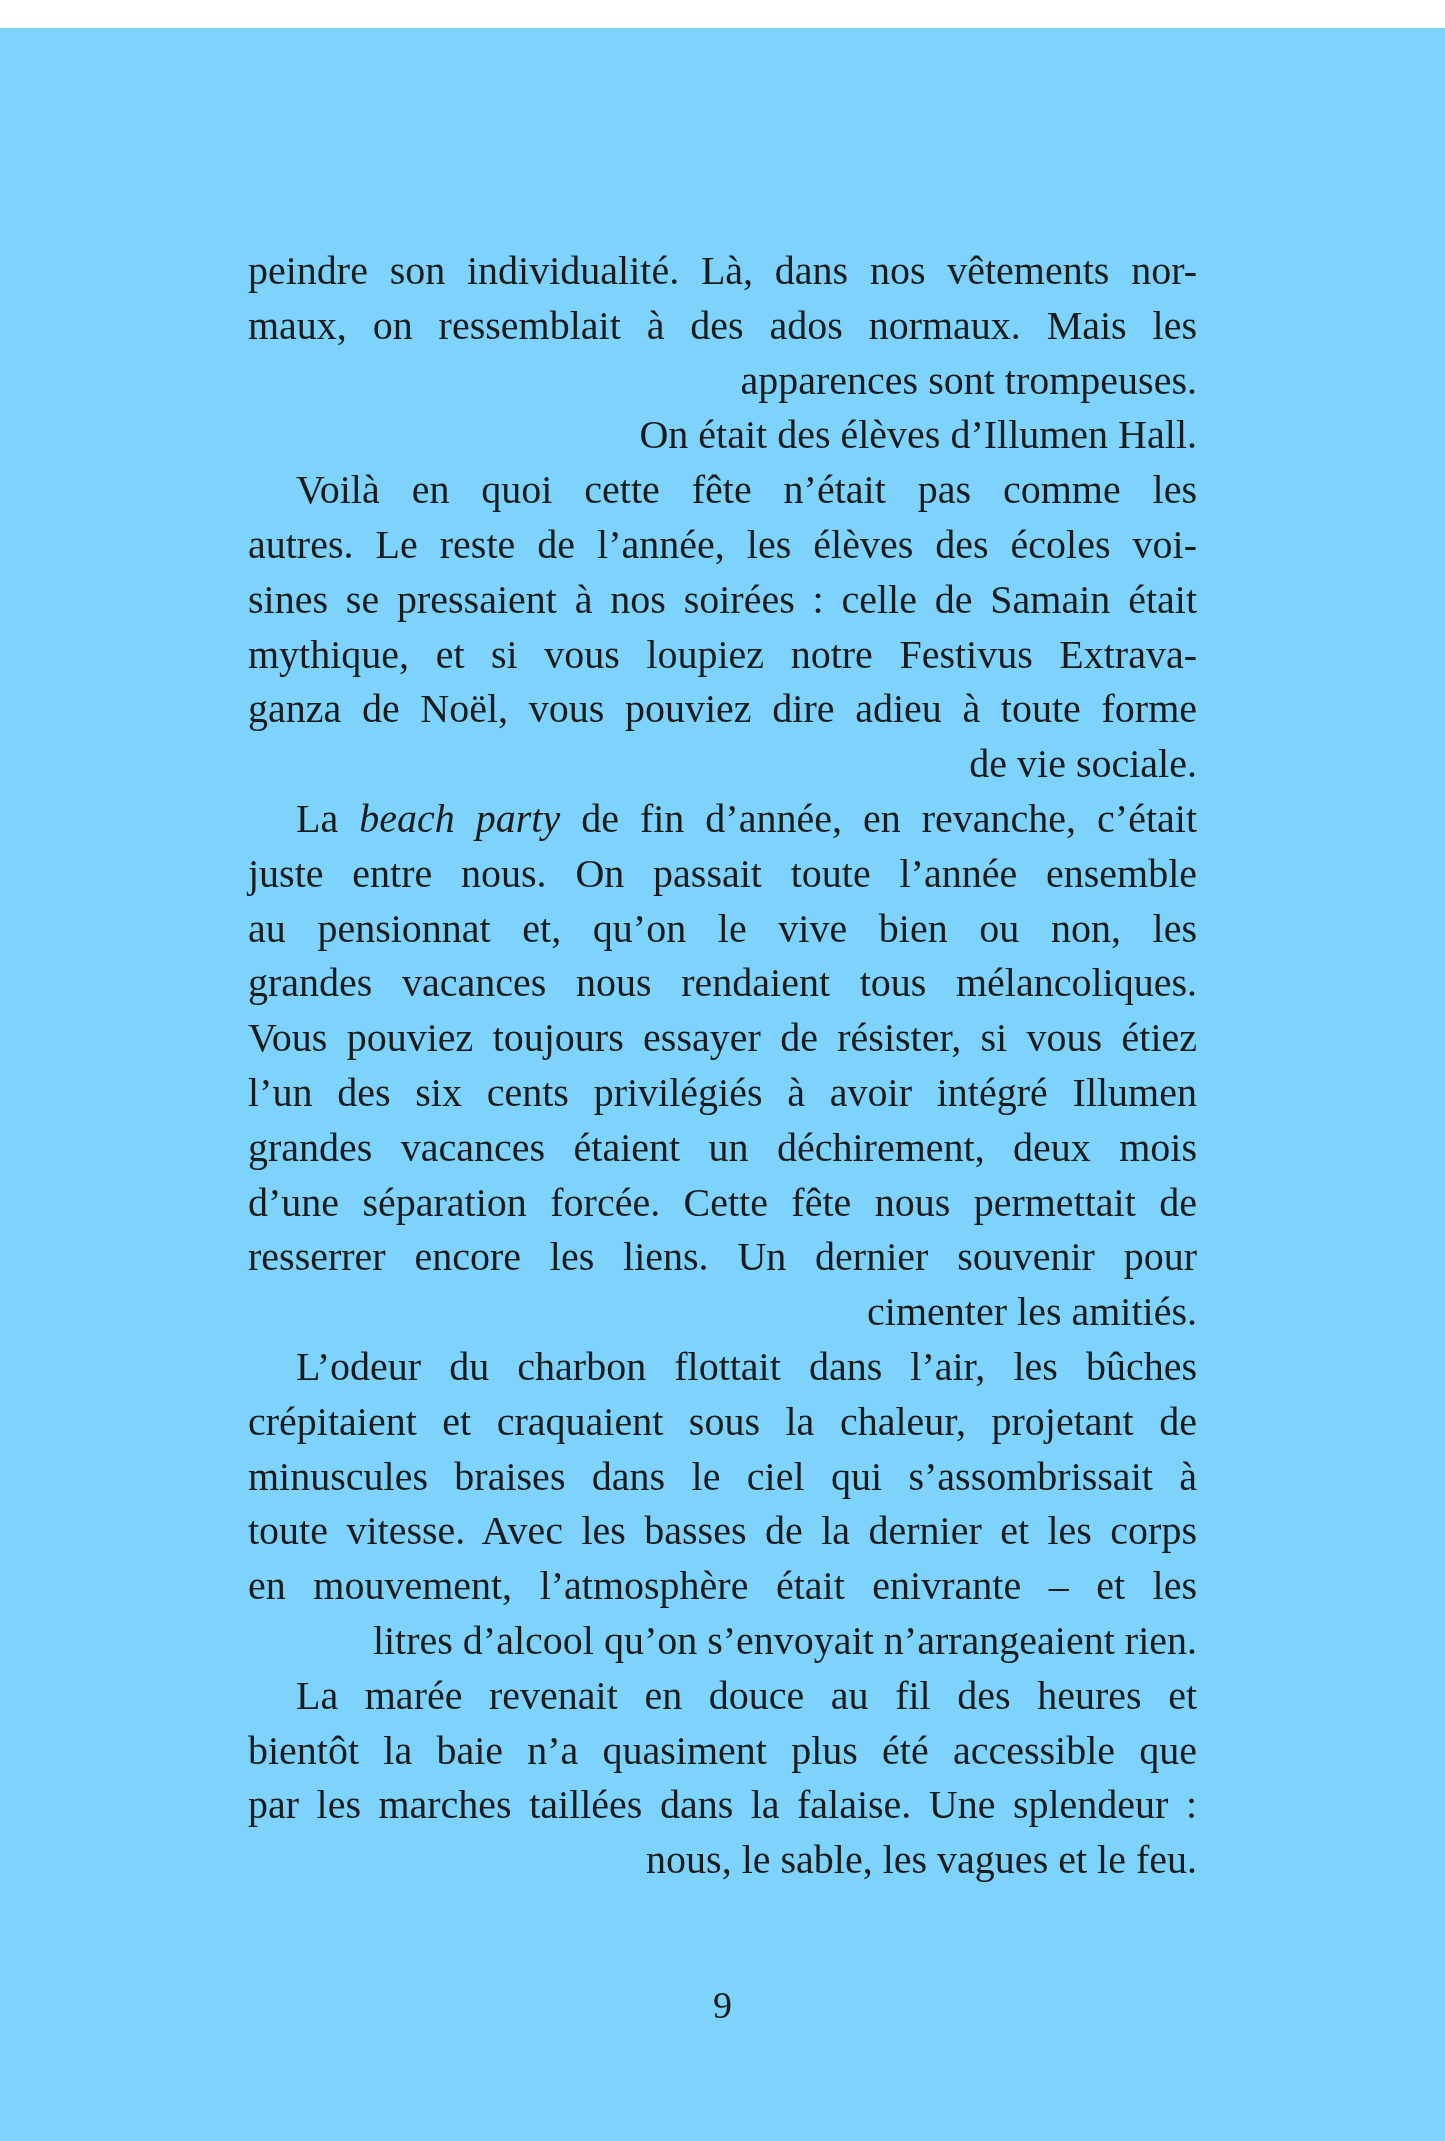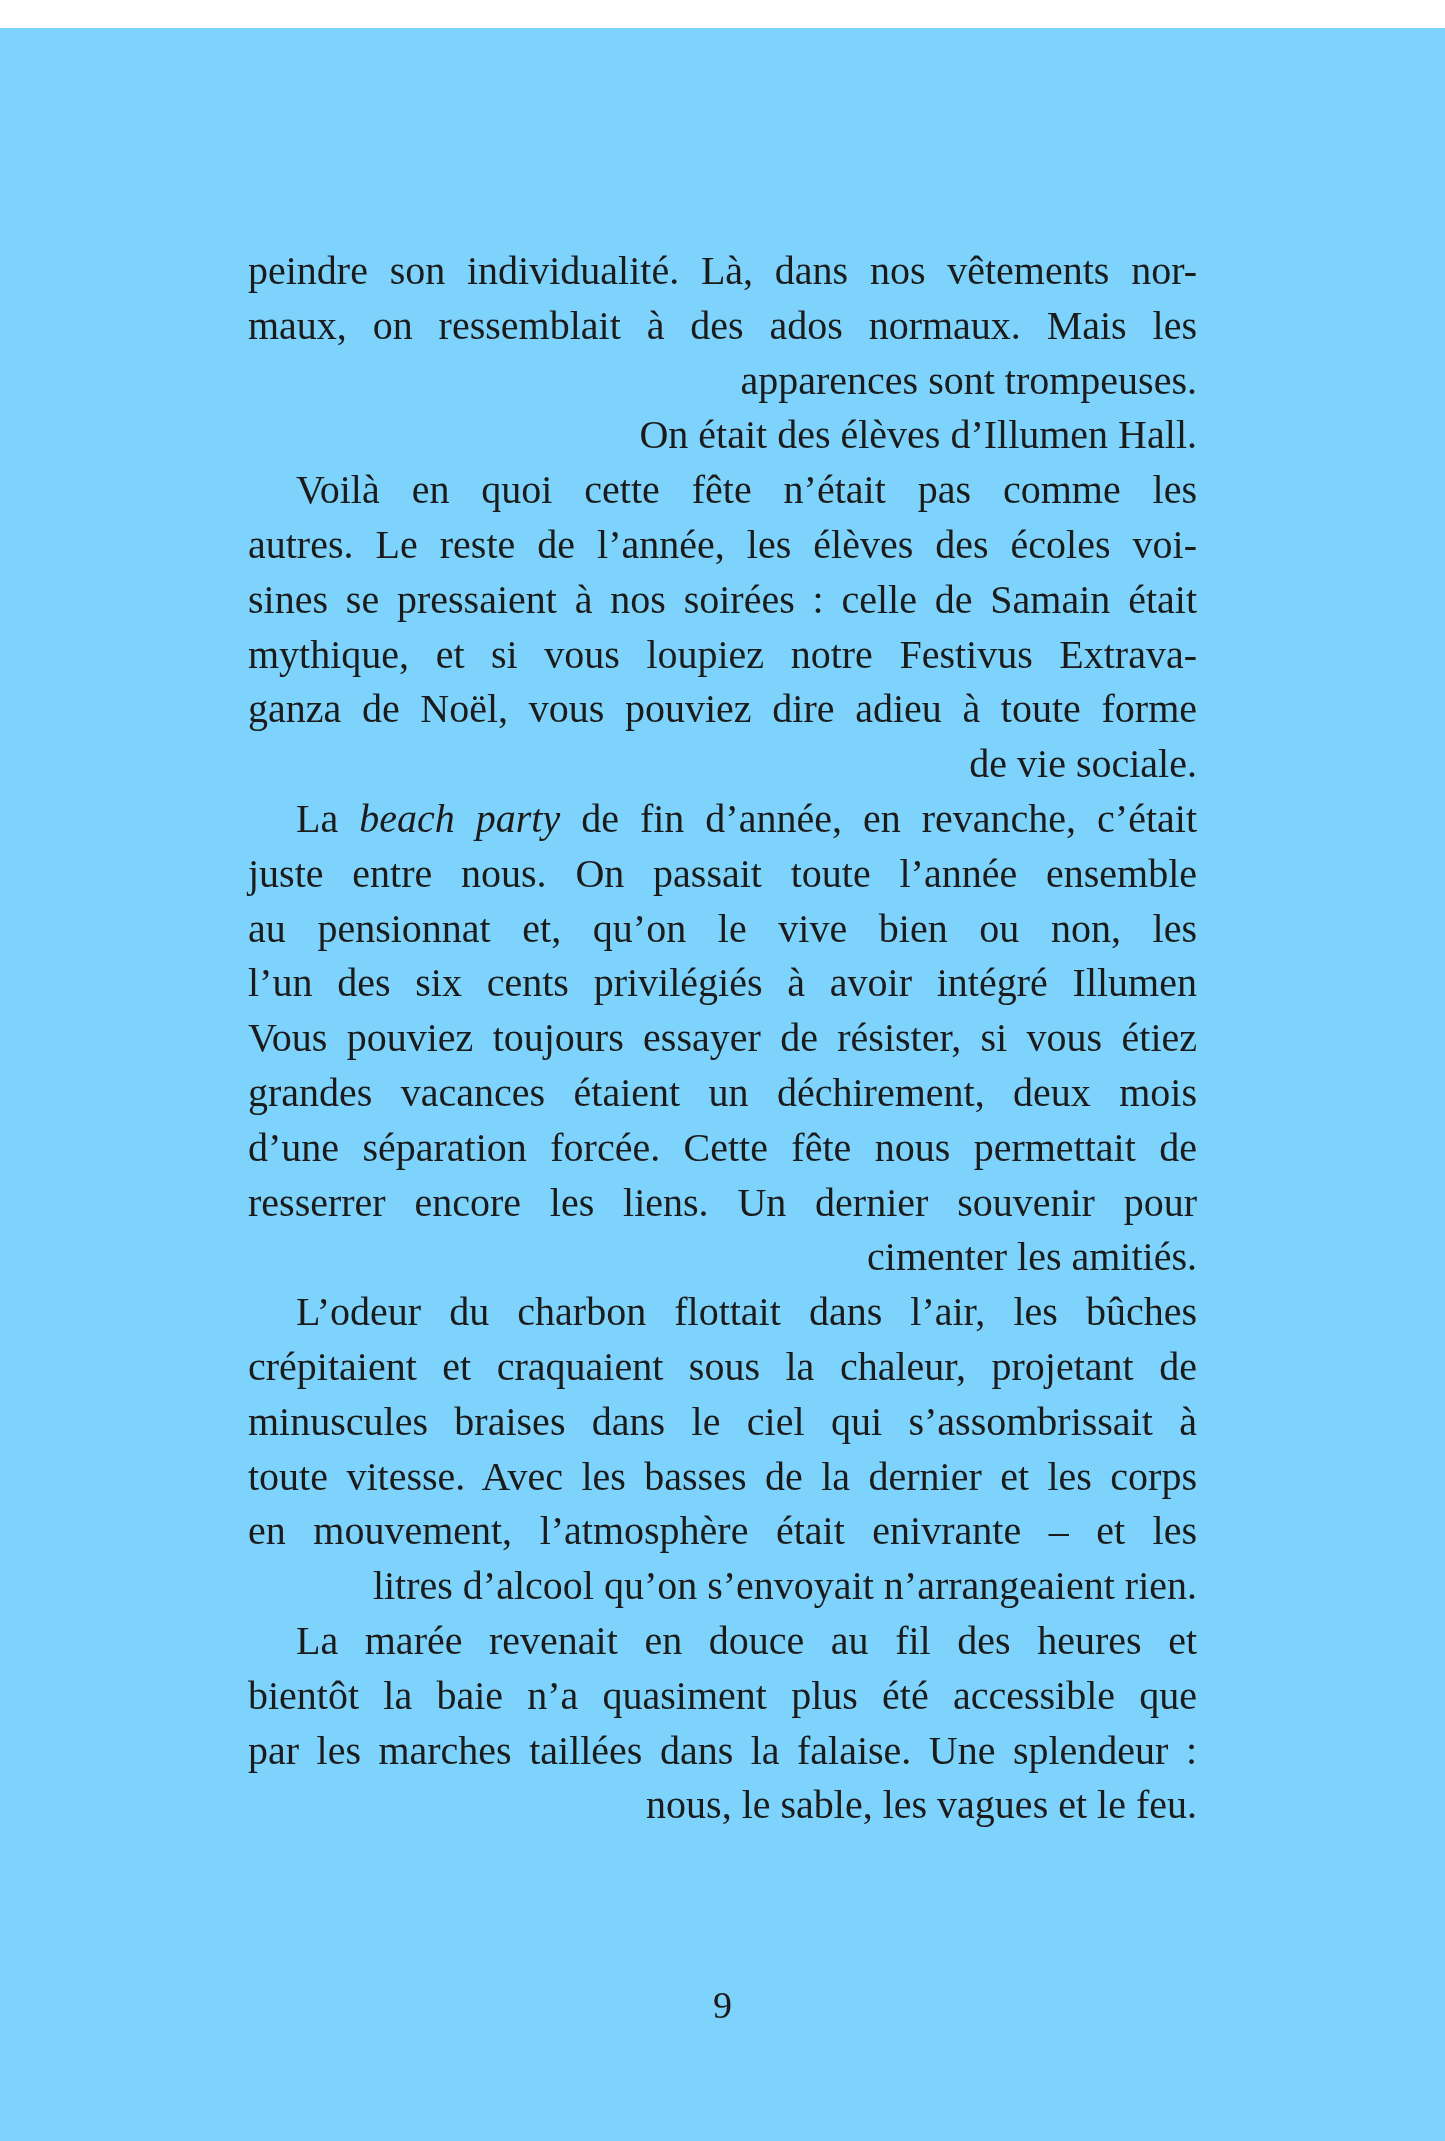--- a/index.html
+++ b/index.html
@@ -61,22 +61,23 @@
       <div class="line indent"><span>On était des élèves d’Illumen Hall.</span></div>
       <div class="line j indent"><span>Voilà en quoi cette fête n’était pas comme les</span></div>
       <div class="line j"><span>autres. Le reste de l’année, les élèves des écoles voi-</span></div>
       <div class="line j"><span>sines se pressaient à nos soirées : celle de Samain était</span></div>
       <div class="line j"><span>mythique, et si vous loupiez notre Festivus Extrava-</span></div>
       <div class="line j"><span>ganza de Noël, vous pouviez dire adieu à toute forme</span></div>
       <div class="line"><span>de vie sociale.</span></div>
       <div class="line j indent"><span>La </span><em>beach party</em><span> de fin d’année, en revanche, c’était</span></div>
       <div class="line j"><span>juste entre nous. On passait toute l’année ensemble</span></div>
       <div class="line j"><span>au pensionnat et, qu’on le vive bien ou non, les</span></div>
+      <div class="line j"><span>grandes vacances nous rendaient tous mélancoliques.</span></div>
+      <div class="line j"><span>Vous pouviez toujours essayer de résister, si vous étiez</span></div>
       <div class="line j"><span>l’un des six cents privilégiés à avoir intégré Illumen</span></div>
-      <div class="line j"><span>Vous pouviez toujours essayer de résister, si vous étiez</span></div>
       <div class="line j"><span>grandes vacances étaient un déchirement, deux mois</span></div>
       <div class="line j"><span>d’une séparation forcée. Cette fête nous permettait de</span></div>
       <div class="line j"><span>resserrer encore les liens. Un dernier souvenir pour</span></div>
       <div class="line"><span>cimenter les amitiés.</span></div>
       <div class="line j indent"><span>L’odeur du charbon flottait dans l’air, les bûches</span></div>
       <div class="line j"><span>crépitaient et craquaient sous la chaleur, projetant de</span></div>
       <div class="line j"><span>minuscules braises dans le ciel qui s’assombrissait à</span></div>
       <div class="line j"><span>toute vitesse. Avec les basses de la dernier et les corps</span></div>
       <div class="line j"><span>en mouvement, l’atmosphère était enivrante – et les</span></div>
       <div class="line"><span>litres d’alcool qu’on s’envoyait n’arrangeaient rien.</span></div>

